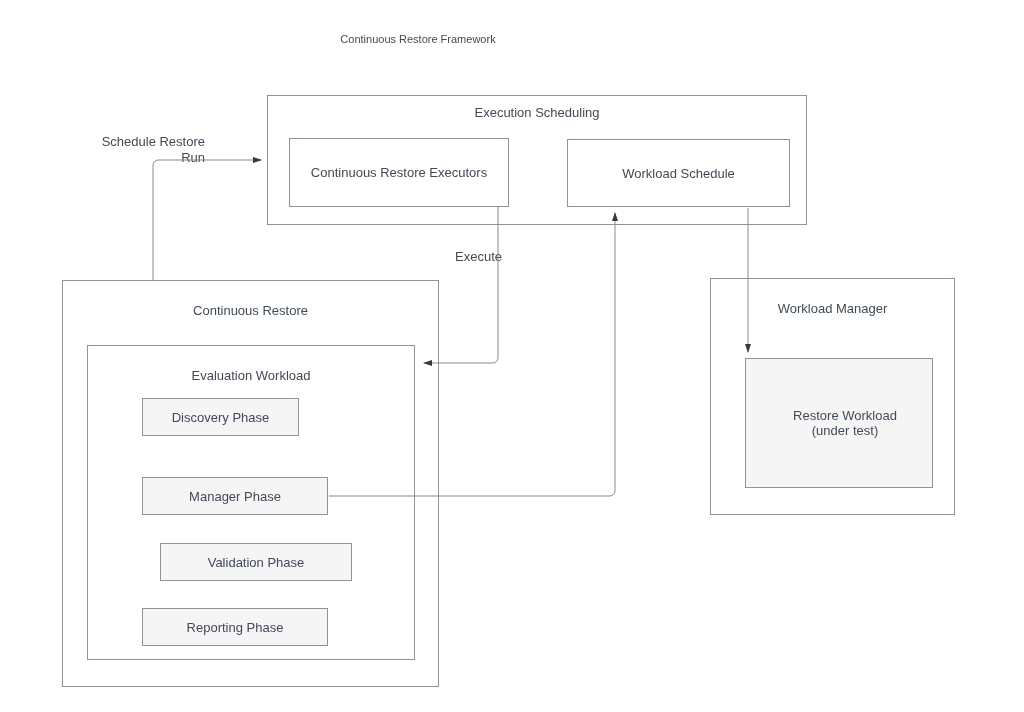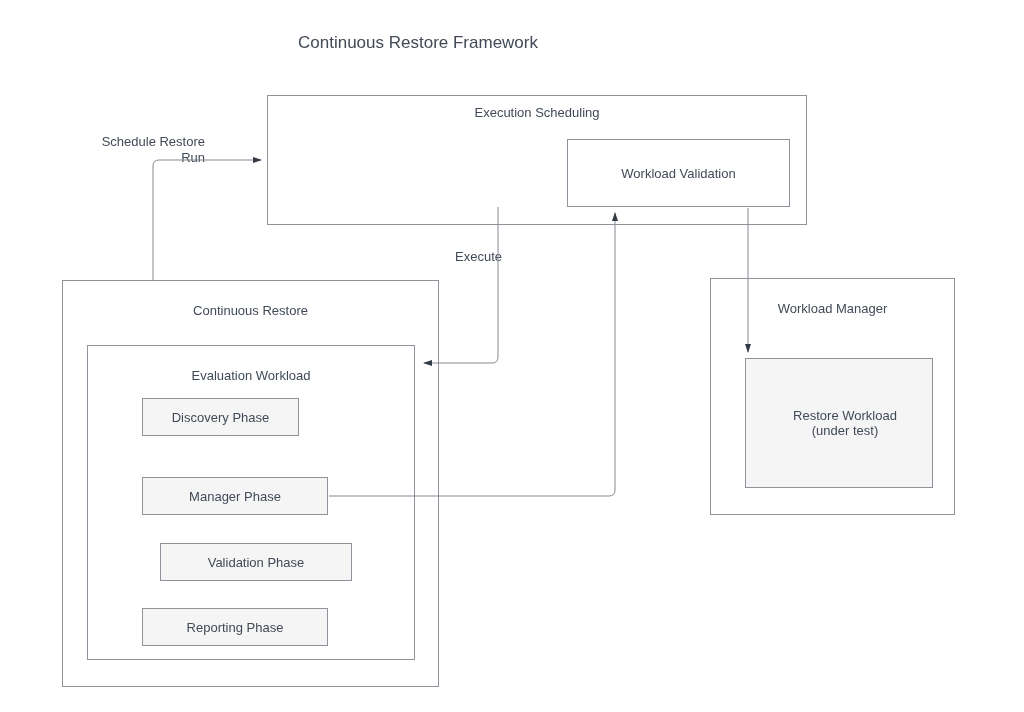--- a/index.html
+++ b/index.html
@@ -16,21 +16,21 @@
     font-size: 13px;
     color: var(--text, #414a56);
     overflow: hidden;
   }
   .diagram-title {
     position: absolute;
     left: 0;
     top: 33px;
     width: 836px;
     text-align: center;
-    font-size: 17px;
+    font-size: 11px;
   }
   .node {
     position: absolute;
     border: 1px solid var(--border, #8f939b);
     border-radius: 0;
     background: #ffffff;
     box-sizing: border-box;
   }
   .group-label {
     padding-top: 22px;
@@ -80,23 +80,26 @@
 <body>
 
 <div class="canvas">
 
   <div class="diagram-title">Continuous Restore Framework</div>
 
   <div class="node group-label tight" style="left:267px; top:95px; width:540px; height:130px;">
     <span>Execution Scheduling</span>
   </div>
 
+  <div class="node leaf" style="left:289px; top:138px; width:220px; height:69px;">
+    <span>Continuous Restore Executors</span>
+  </div>
 
   <div class="node leaf" style="left:567px; top:139px; width:223px; height:68px;">
-    <span>Workload Validation</span>
+    <span>Workload Schedule</span>
   </div>
 
   <div class="node group-label" style="left:62px; top:280px; width:377px; height:407px;">
     <span>Continuous Restore</span>
   </div>
 
   <div class="node group-label" style="left:87px; top:345px; width:328px; height:315px;">
     <span>Evaluation Workload</span>
   </div>
 

